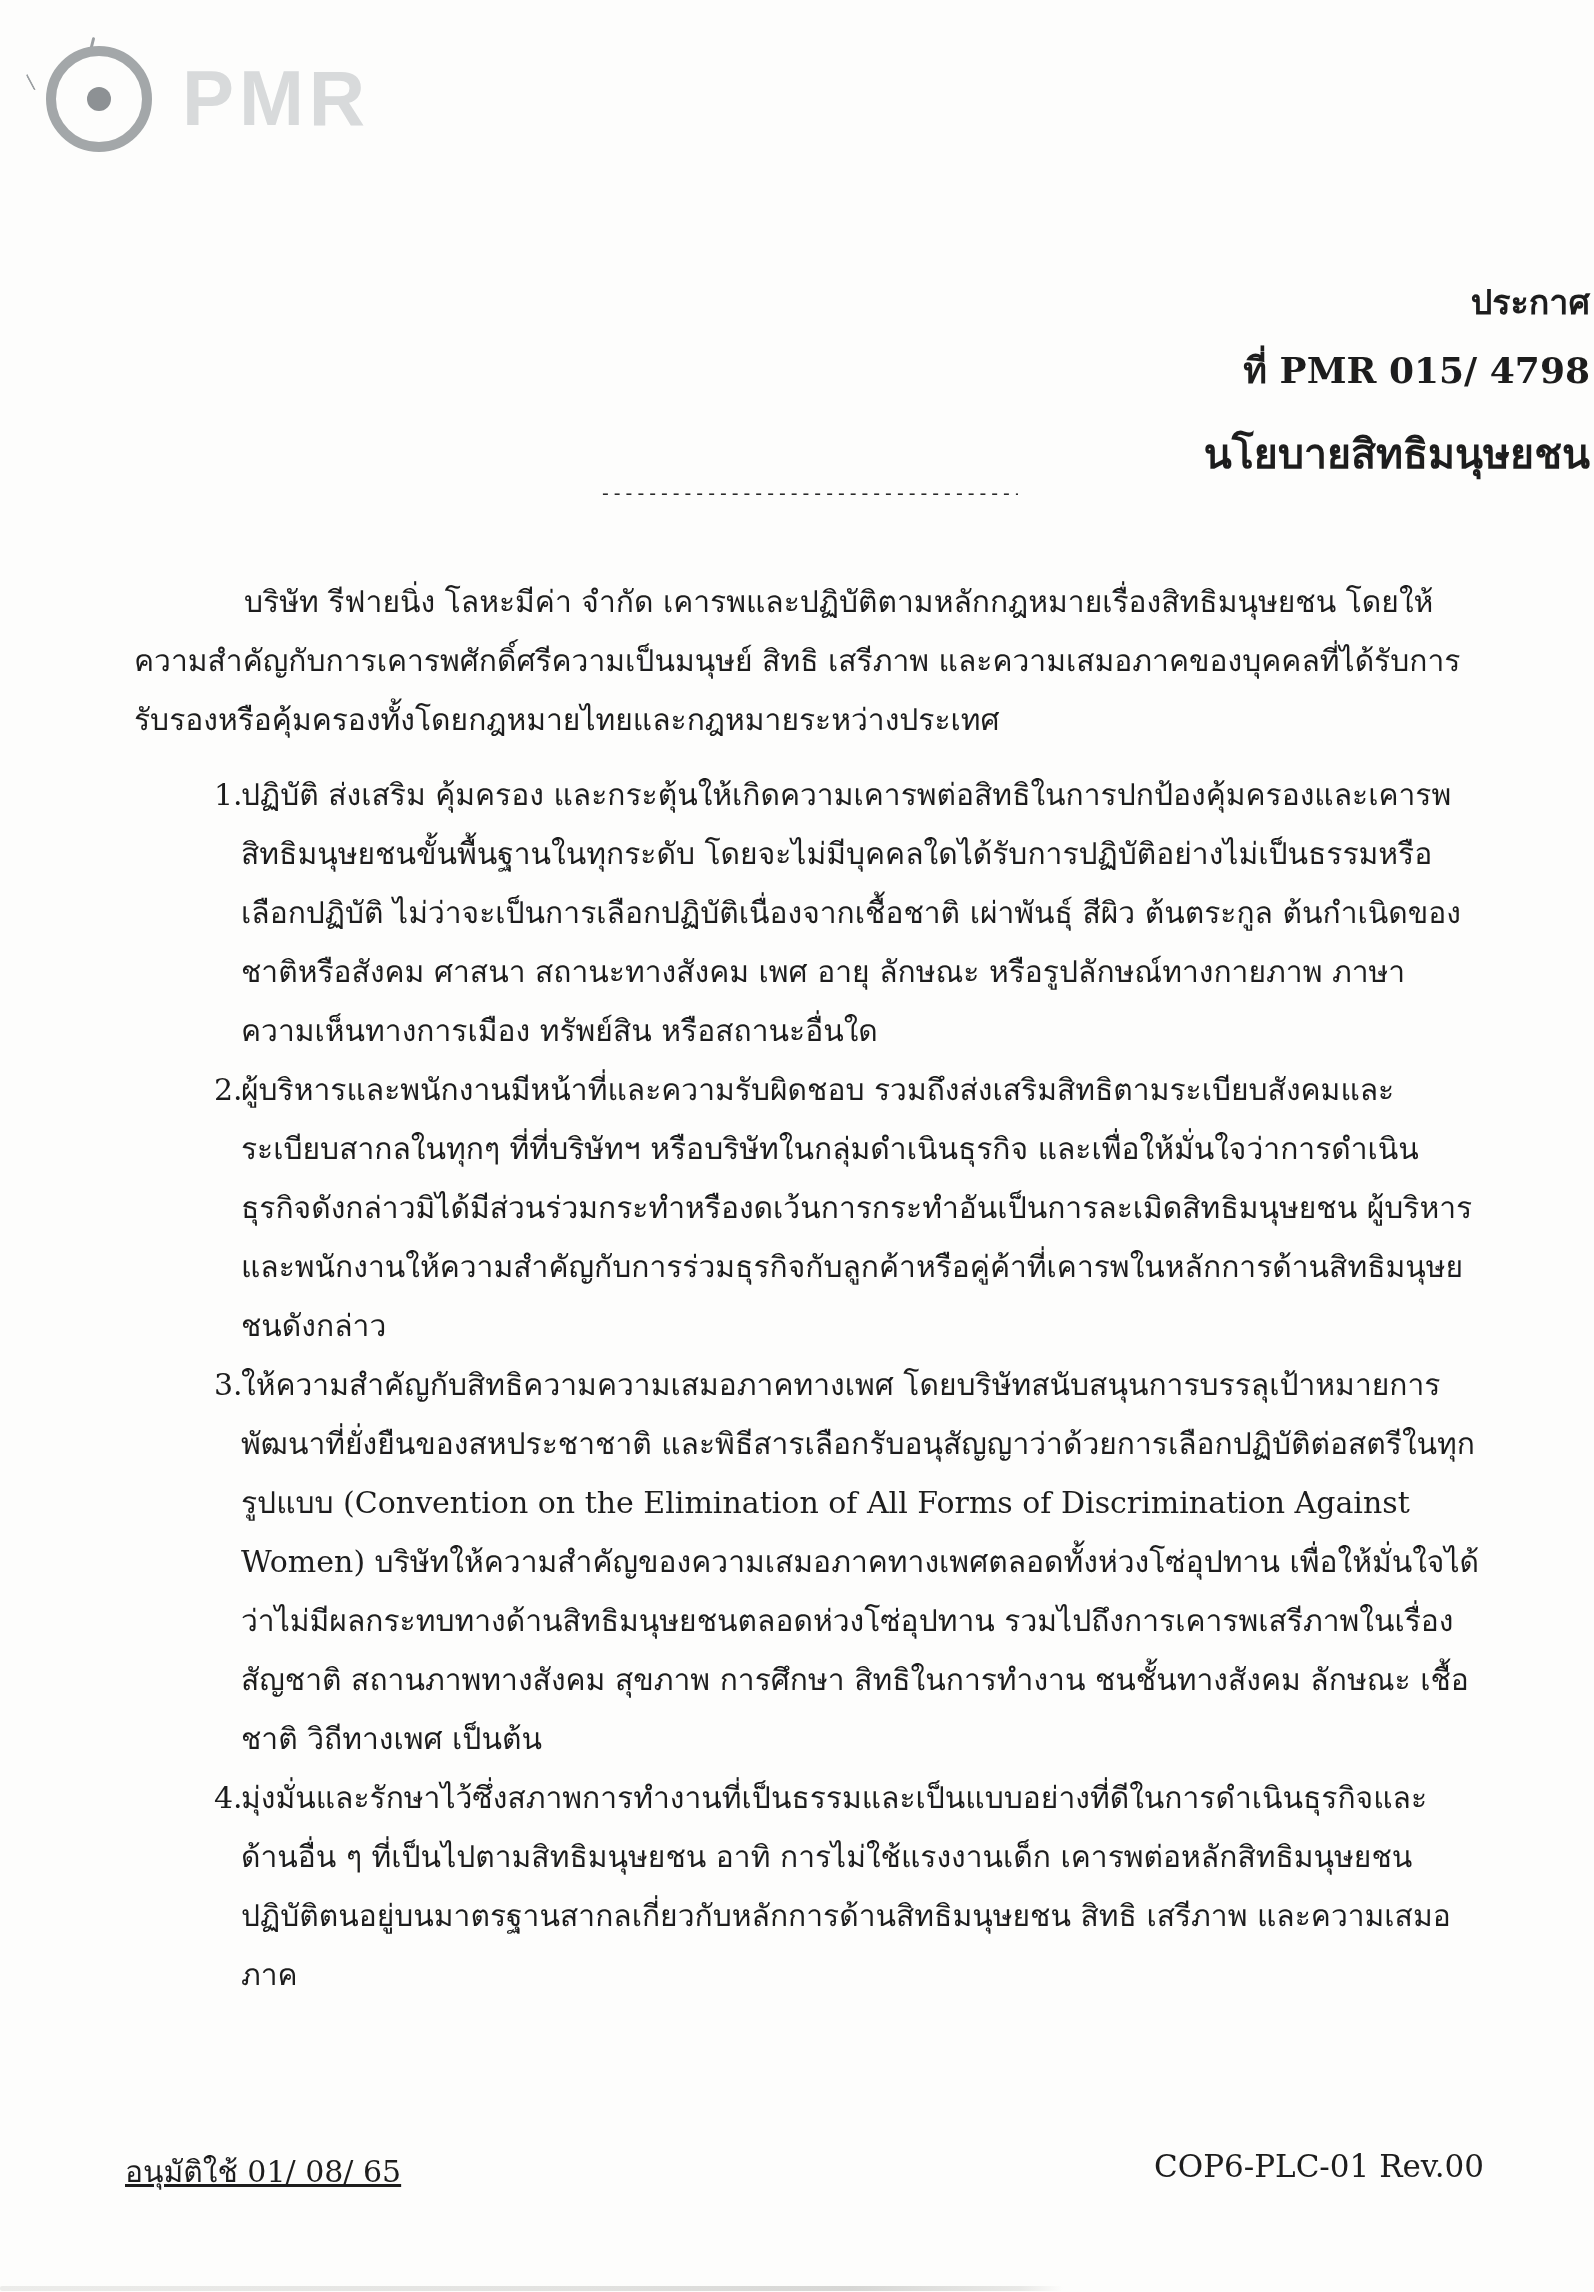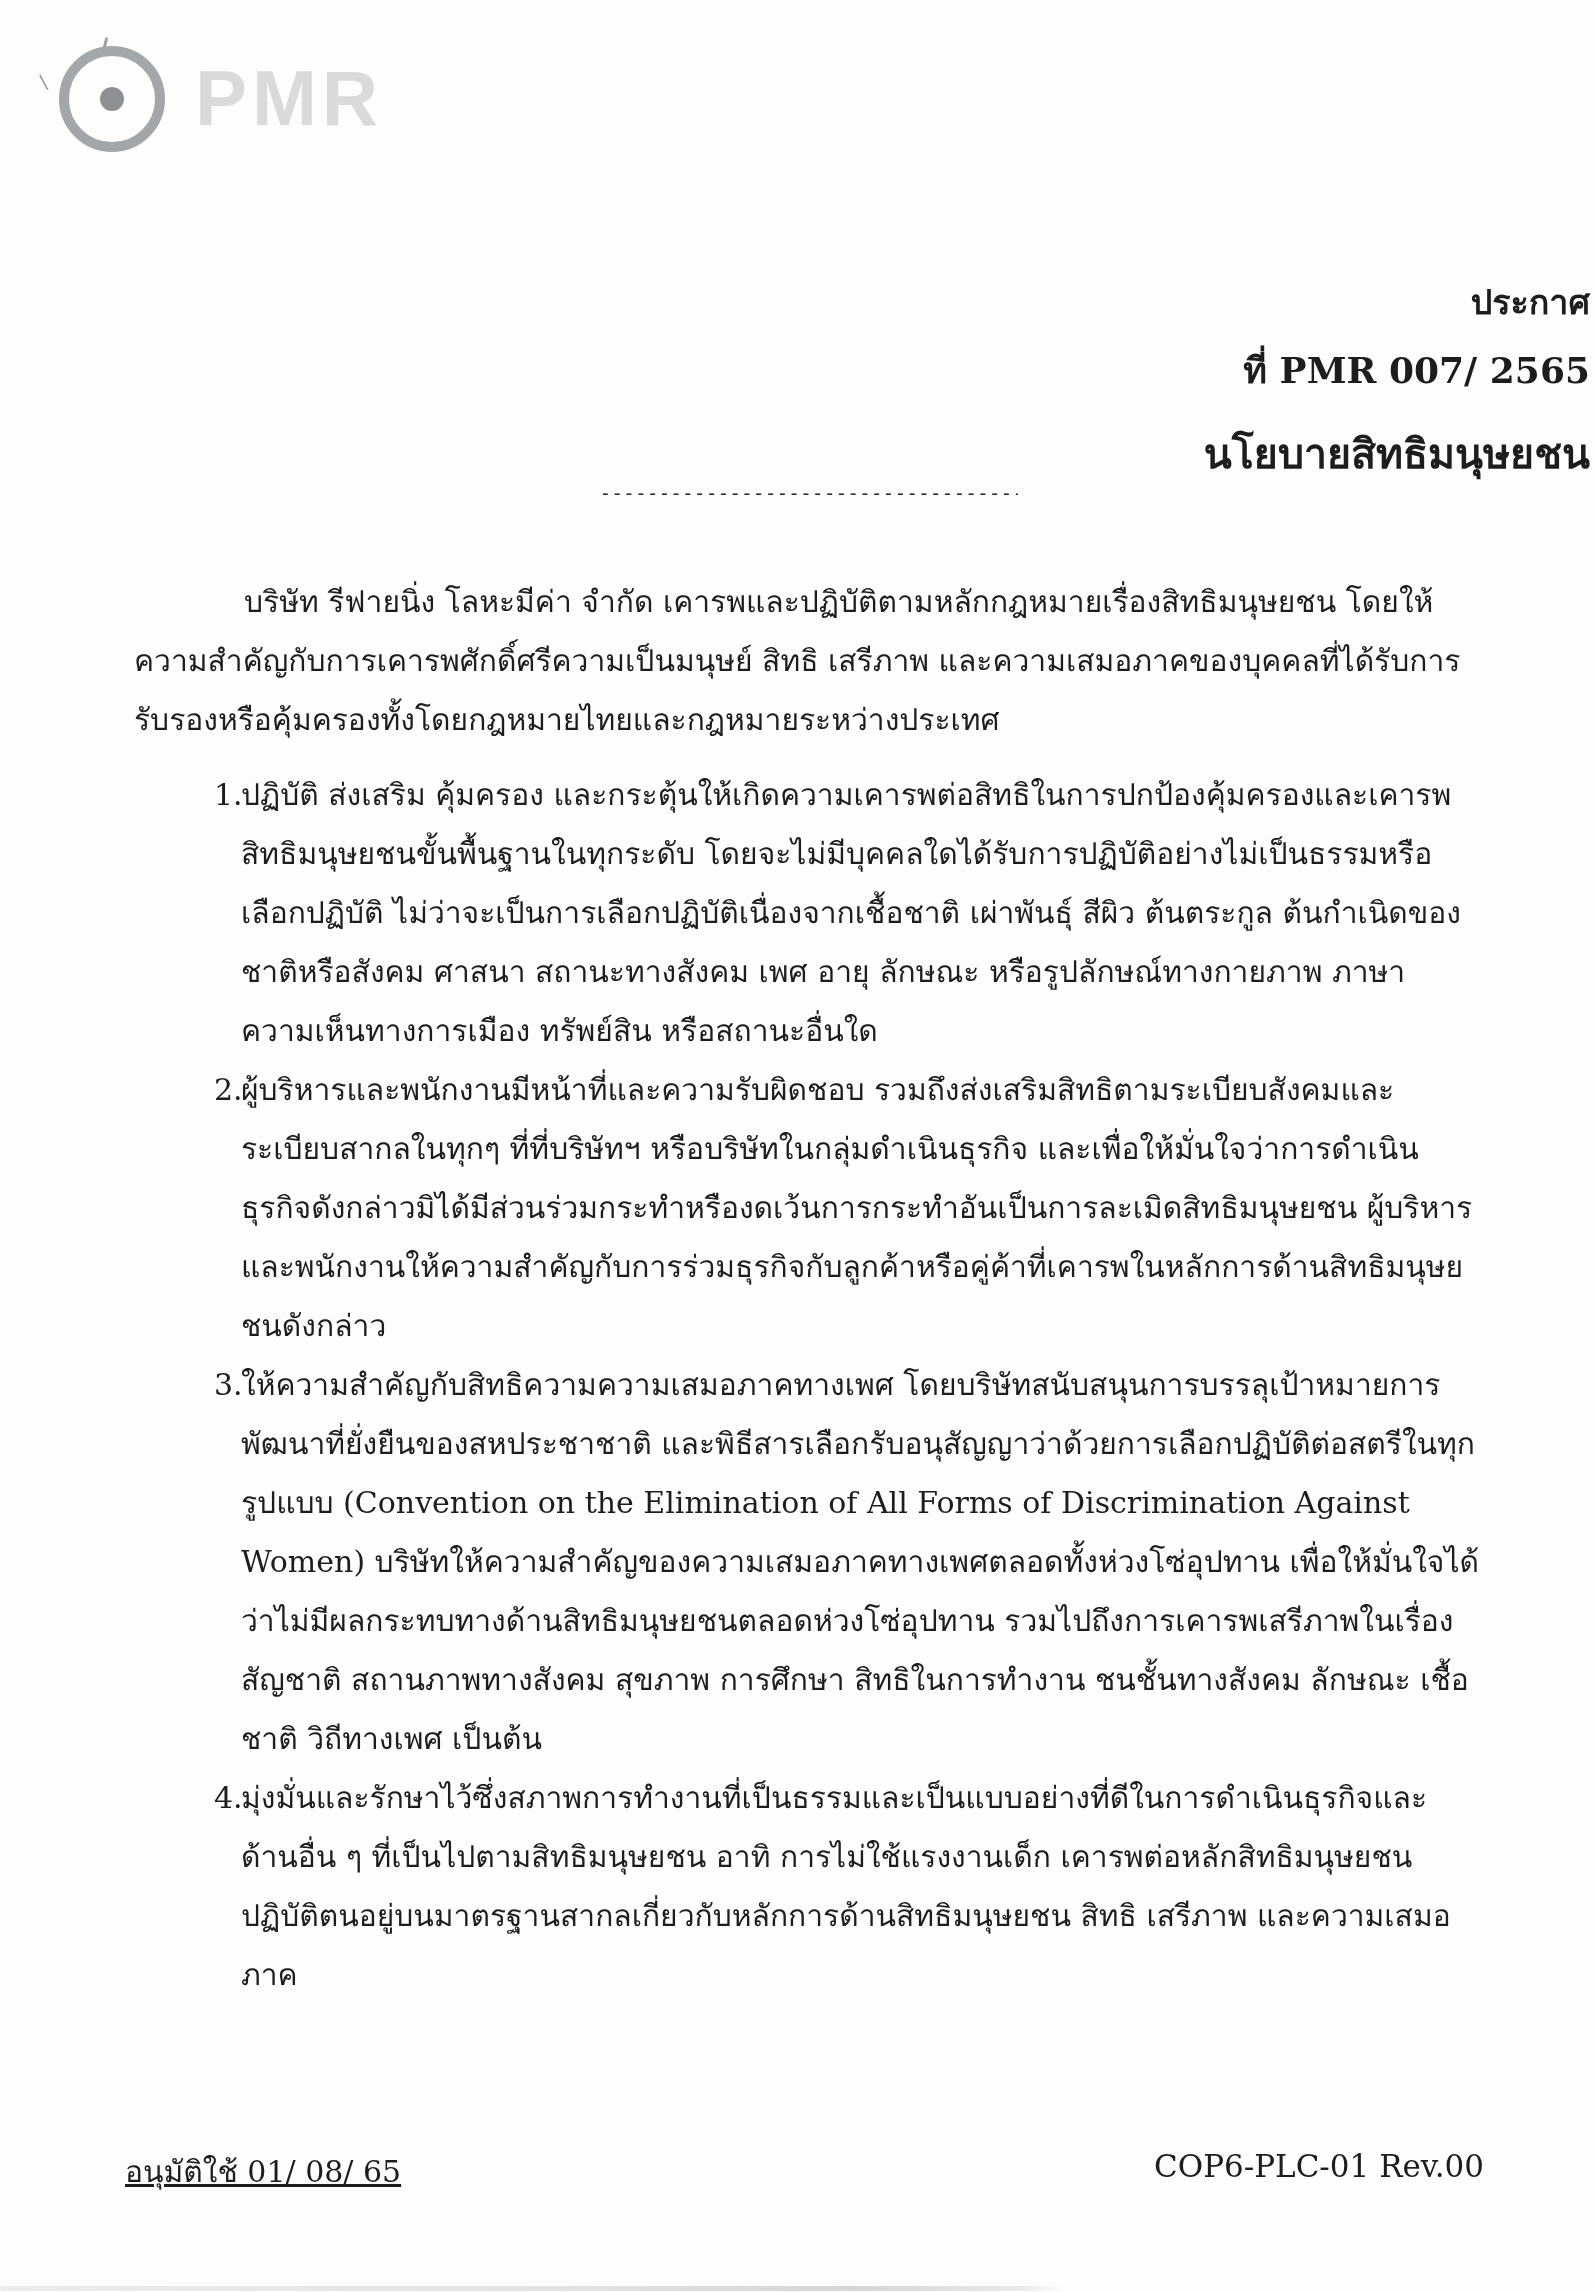--- a/index.html
+++ b/index.html
@@ -8,21 +8,21 @@
     position:relative;
     width:1595px;
     height:2293px;
     background:#fdfdfc;
     overflow:hidden;
     font-family:"DejaVu Serif","Liberation Serif",serif;
     color:#1d1d1d;
   }
 
   
-  .logo-wrap{position:absolute;left:13px;top:0;width:510px;height:196px;}
+  .logo-wrap{position:absolute;left:0;top:0;width:510px;height:196px;}
   .logo-ring{
     position:absolute;left:46px;top:46px;
     width:86px;height:86px;
     border:10.8px solid #a3a7a9;
     border-radius:50%;
     background:#fdfdfc;
   }
   .logo-dot{
     position:absolute;left:50%;top:50%;
     width:24.5px;height:24.5px;margin:-12.3px 0 0 -12.3px;
@@ -89,21 +89,21 @@
   <div class="logo-wrap">
     <div class="pen-mark-a"></div>
     <div class="pen-mark-b"></div>
     <div class="logo-ring">
       <div class="logo-dot"></div>
     </div>
     <div class="brand">PMR</div>
   </div>
 
   <div class="t-line t1">ประกาศ</div>
-  <div class="t-line t2">ที่ PMR 007/ 2565</div>
+  <div class="t-line t2">ที่ PMR 015/ 4798</div>
   <div class="t-line t3">นโยบายสิทธิมนุษยชน</div>
   <div class="divider">
     <span class="divider-inner">----------------------------------------------------------</span>
   </div>
 
   <div class="body-text">
     <p class="para">บริษัท รีฟายนิ่ง โลหะมีค่า จำกัด เคารพและปฏิบัติตามหลักกฎหมายเรื่องสิทธิมนุษยชน โดยให้ความสำคัญกับการเคารพศักดิ์ศรีความเป็นมนุษย์ สิทธิ เสรีภาพ และความเสมอภาคของบุคคลที่ได้รับการรับรองหรือคุ้มครองทั้งโดยกฎหมายไทยและกฎหมายระหว่างประเทศ</p>
 
     <div class="hlist">
       <div class="item">

